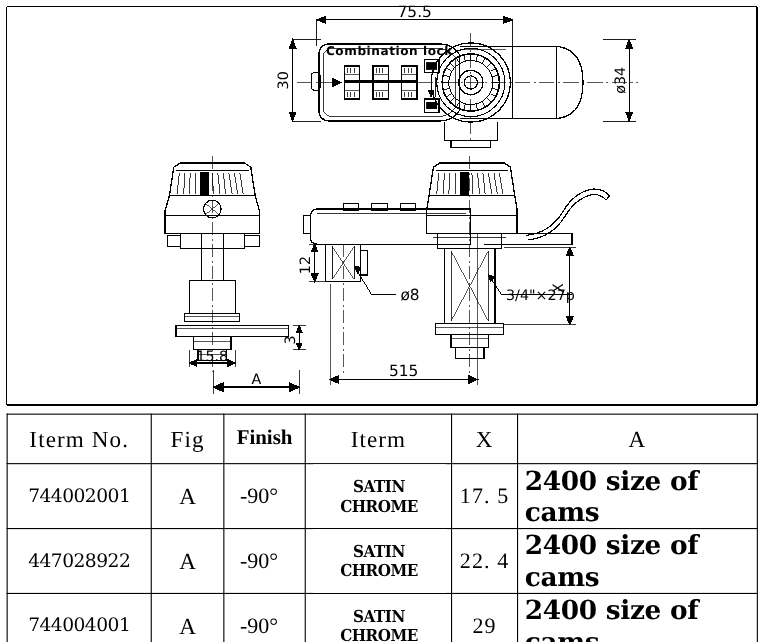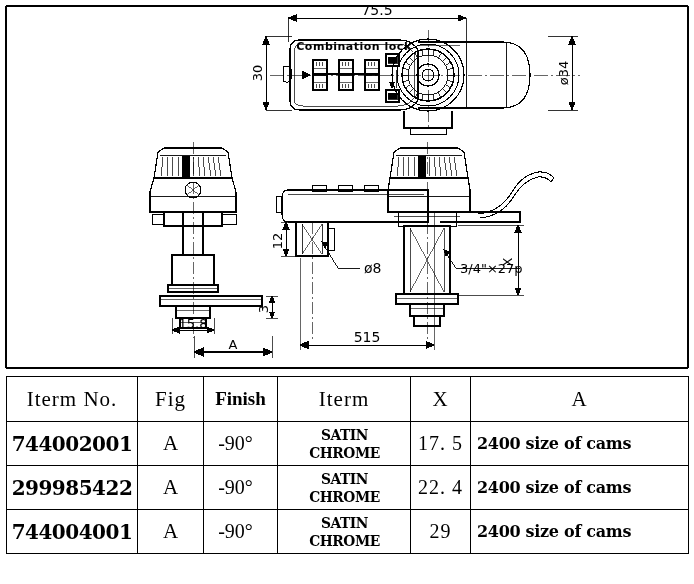--- a/index.html
+++ b/index.html
@@ -61,22 +61,22 @@
   }
   table.spec thead th.degree-h {
     font-weight: bold;
     font-size: 19px;
     letter-spacing: 0px;
   }
   table.spec tbody td {
     height: 43px;
   }
   .c-item {
-    font-weight: bold;
-    font-size: 20px;
+    font-weight: normal;
+    font-size: 17px;
     letter-spacing: -0.5px;
     font-family: "DejaVu Serif", "Liberation Serif", serif;
   }
   .c-fig {
     font-size: 21px;
   }
   .c-degree {
     font-size: 20px;
     padding-right: 10px !important;
     text-align: center;
@@ -87,21 +87,21 @@
     letter-spacing: -0.5px;
     font-family: "DejaVu Serif", "Liberation Serif", serif;
     transform: scaleX(0.92);
   }
   .c-x {
     font-size: 20px;
     letter-spacing: 1px;
   }
   .c-a {
     font-weight: bold;
-    font-size: 16px;
+    font-size: 24px;
     letter-spacing: -0.3px;
     font-family: "DejaVu Serif", "Liberation Serif", serif;
     padding-left: 6px !important;
     text-align: left !important;
   }
   
   col.w-item   { width: 131px; }
   col.w-fig    { width: 66px;  }
   col.w-degree { width: 74px;  }
   col.w-finish { width: 133px; }
@@ -490,21 +490,21 @@
       <tbody>
         <tr>
           <td class="c-item">744002001</td>
           <td class="c-fig">A</td>
           <td class="c-degree">-90°</td>
           <td class="c-finish">SATIN CHROME</td>
           <td class="c-x">17. 5</td>
           <td class="c-a">2400 size of cams</td>
         </tr>
         <tr>
-          <td class="c-item">299985422</td>
+          <td class="c-item">447028922</td>
           <td class="c-fig">A</td>
           <td class="c-degree">-90°</td>
           <td class="c-finish">SATIN CHROME</td>
           <td class="c-x">22. 4</td>
           <td class="c-a">2400 size of cams</td>
         </tr>
         <tr>
           <td class="c-item">744004001</td>
           <td class="c-fig">A</td>
           <td class="c-degree">-90°</td>

